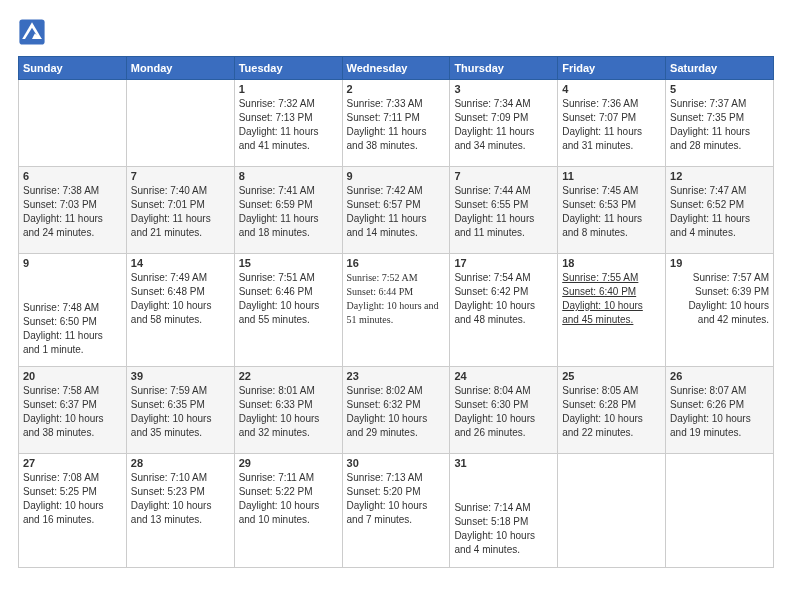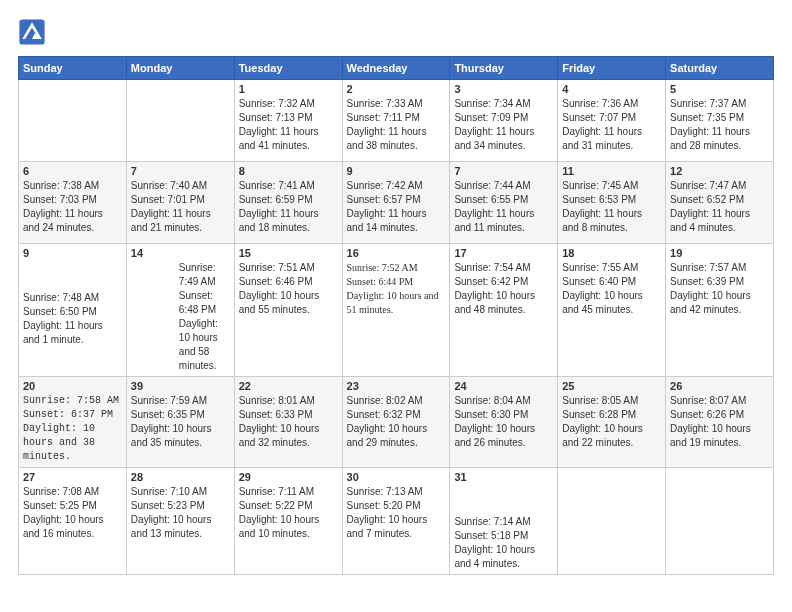--- a/index.html
+++ b/index.html
@@ -214,21 +214,21 @@
         </tr>
         <tr>
           <td>
             <span class="day-num">9</span>
             <div class="cell-info" style="white-space: pre-line; margin-top: 32px;">Sunrise: 7:48 AM
 Sunset: 6:50 PM
 Daylight: 11 hours and 1 minute.</div>
           </td>
           <td>
             <span class="day-num">14</span>
-            <div class="cell-info" style="white-space: pre-line; margin-left: 48px;">Sunrise: 7:49 AM
+            <div class="cell-info" style="white-space: pre-line;">Sunrise: 7:49 AM
 Sunset: 6:48 PM
 Daylight: 10 hours and 58 minutes.</div>
           </td>
           <td>
             <span class="day-num">15</span>
             <div class="cell-info" style="white-space: pre-line;">Sunrise: 7:51 AM
 Sunset: 6:46 PM
 Daylight: 10 hours and 55 minutes.</div>
           </td>
           <td>
@@ -238,35 +238,35 @@
 Daylight: 10 hours and 51 minutes.</div>
           </td>
           <td>
             <span class="day-num">17</span>
             <div class="cell-info" style="white-space: pre-line;">Sunrise: 7:54 AM
 Sunset: 6:42 PM
 Daylight: 10 hours and 48 minutes.</div>
           </td>
           <td>
             <span class="day-num">18</span>
-            <div class="cell-info" style="white-space: pre-line;">Sunrise: 7:55 AM
+            <div class="cell-info" style="white-space: pre-line; text-decoration: underline;">Sunrise: 7:55 AM
 Sunset: 6:40 PM
 Daylight: 10 hours and 45 minutes.</div>
           </td>
           <td>
             <span class="day-num">19</span>
-            <div class="cell-info" style="white-space: pre-line;">Sunrise: 7:57 AM
+            <div class="cell-info" style="white-space: pre-line; text-align: right;">Sunrise: 7:57 AM
 Sunset: 6:39 PM
 Daylight: 10 hours and 42 minutes.</div>
           </td>
         </tr>
         <tr>
           <td>
             <span class="day-num">20</span>
-            <div class="cell-info" style="white-space: pre-line; font-family: Liberation Mono, monospace;">Sunrise: 7:58 AM
+            <div class="cell-info" style="white-space: pre-line;">Sunrise: 7:58 AM
 Sunset: 6:37 PM
 Daylight: 10 hours and 38 minutes.</div>
           </td>
           <td>
             <span class="day-num">39</span>
             <div class="cell-info" style="white-space: pre-line;">Sunrise: 7:59 AM
 Sunset: 6:35 PM
 Daylight: 10 hours and 35 minutes.</div>
           </td>
           <td>

